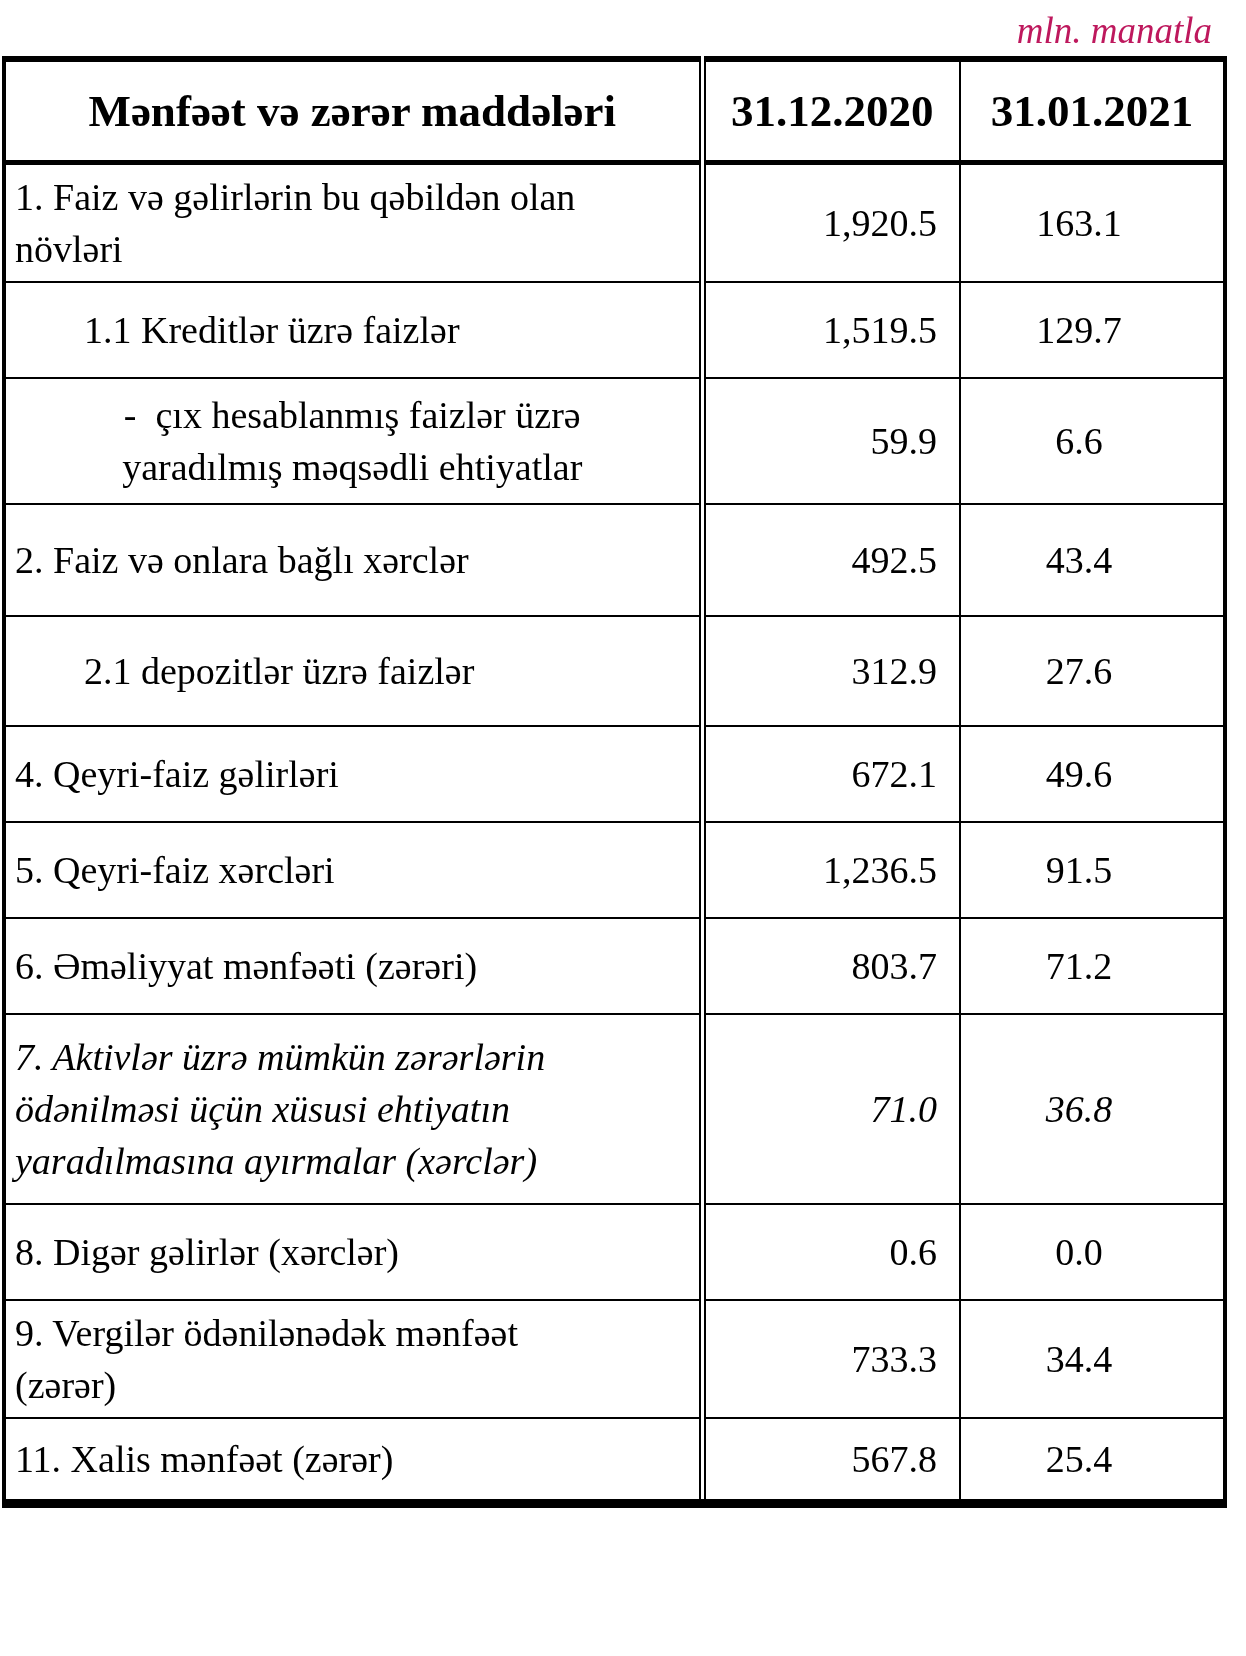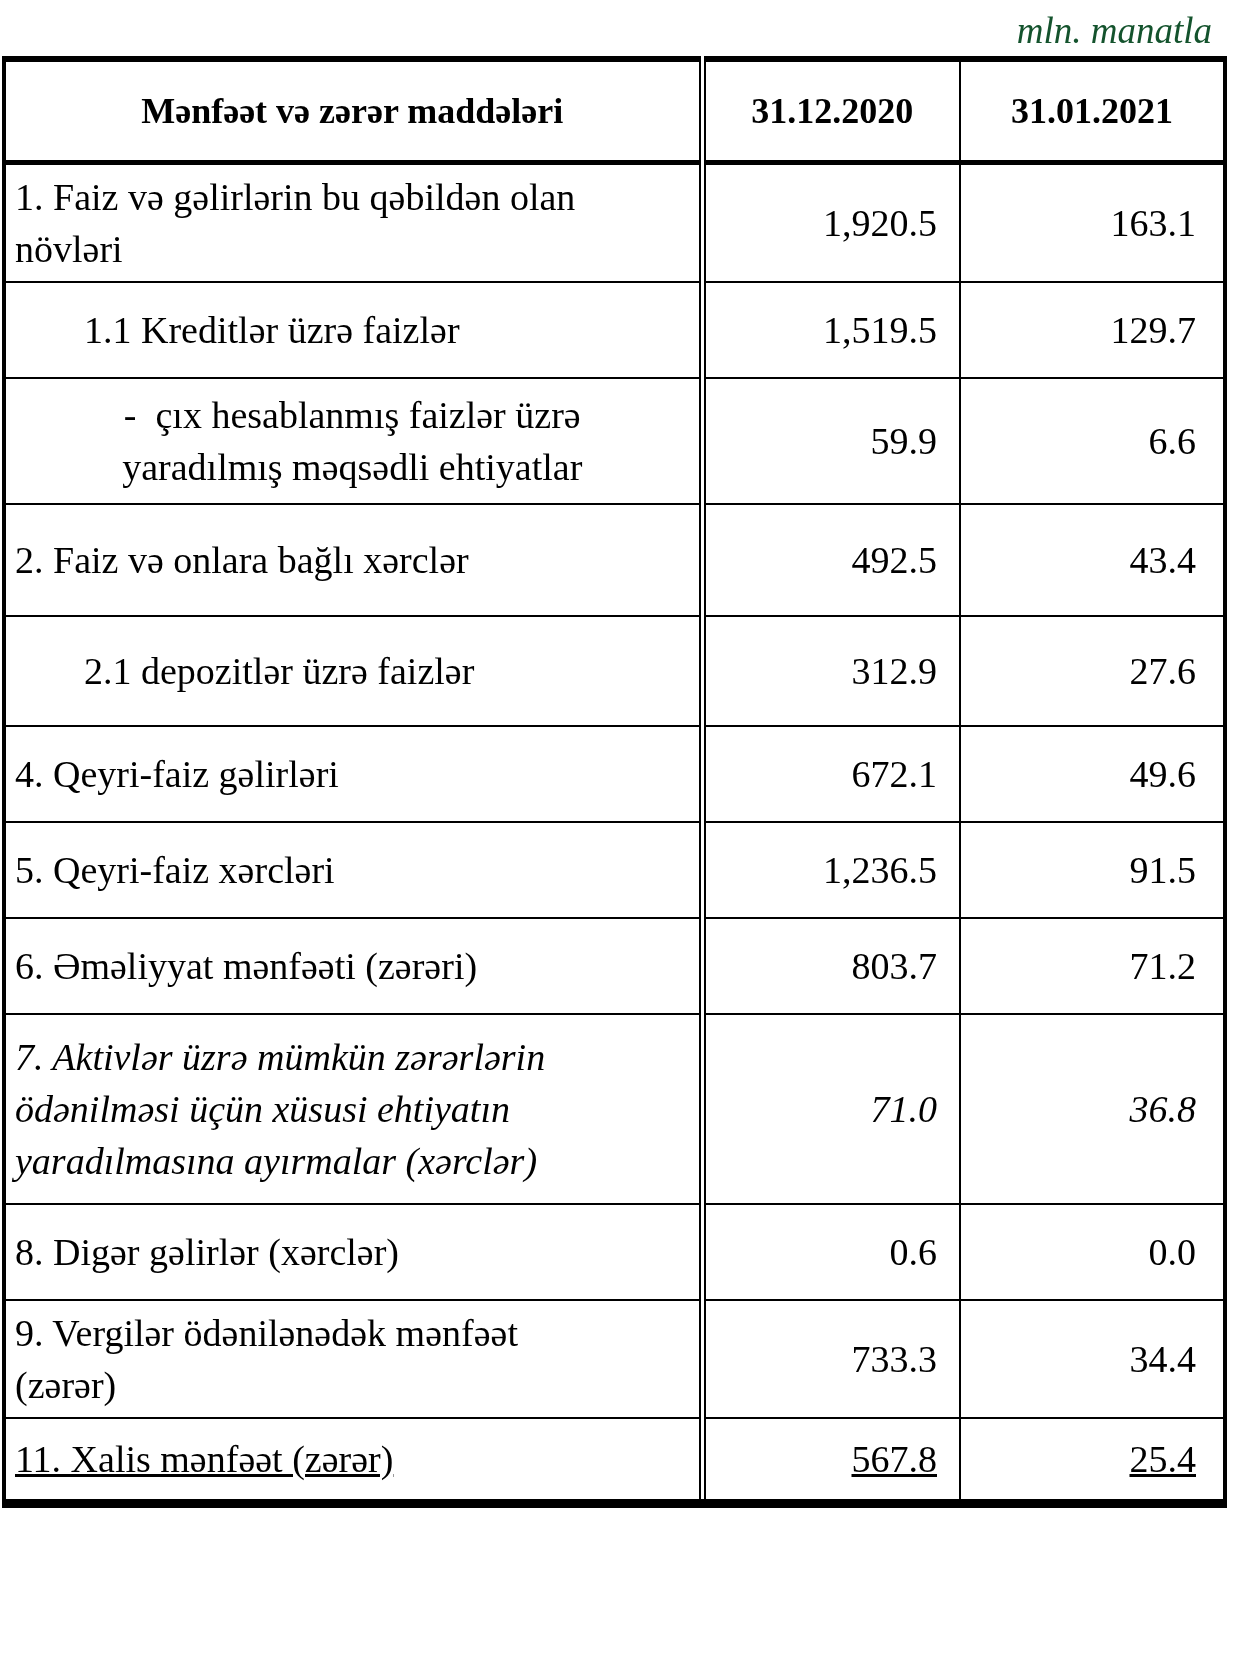--- a/index.html
+++ b/index.html
@@ -18,21 +18,21 @@
     height: 1656px;
     background: #ffffff;
   }
   .unit-note {
     position: absolute;
     top: 8px;
     right: 34px;
     font-style: italic;
     font-size: 37px;
     line-height: 46px;
-    color: #14532d;
+    color: #be185d;
   }
   table.pl {
     position: absolute;
     top: 56px;
     left: 2px;
     width: 1221px;
     border-collapse: collapse;
     table-layout: fixed;
     font-size: 38px;
     color: #000000;
@@ -47,53 +47,53 @@
   col.c2 { width: 258px; }
   col.c3 { width: 265px; }
   th, td {
     border-top: 2px solid #000;
     border-bottom: 2px solid #000;
     vertical-align: middle;
     line-height: 52px;
   }
   th {
     font-weight: bold;
-    font-size: 36px;
+    font-size: 45px;
     text-align: center;
     border-bottom: 5px solid #000;
     padding: 8px 4px;
   }
   tr.hdr { height: 103px; }
   td.label {
     text-align: left;
     padding-left: 9px;
     padding-right: 12px;
     white-space: pre-line;
   }
   td.label.indent { padding-left: 78px; }
   td.label.center { text-align: center; padding-left: 4px; padding-right: 4px; }
   td.num {
     text-align: right;
     font-variant-numeric: lining-nums;
   }
   td.num.y2020 { padding-right: 22px; }
-  td.num.y2021 { padding-right: 27px; }
+  td.num.y2021 { padding-right: 27px; text-align: center; }
   
   th.c1, td.c1 { border-right: 7px double #000; }
   th.c2, td.c2 { border-right: 2px solid #000; }
   
   tr.rh-120 { height: 120px; }
   tr.rh-96  { height: 96px; }
   tr.rh-126 { height: 126px; }
   tr.rh-92  { height: 112px; }
   tr.rh-94  { height: 110px; }
   tr.rh-93  { height: 93px; }
   tr.rh-190 { height: 190px; font-style: italic; }
   tr.rh-118 { height: 118px; }
-  tr.rh-85  { height: 85px; text-decoration: underline; }
+  tr.rh-85  { height: 85px; }
 </style>
 </head>
 <body>
 
 <div class="page">
 
   <div class="unit-note">mln. manatla</div>
 
   <table class="pl">
     <colgroup>

